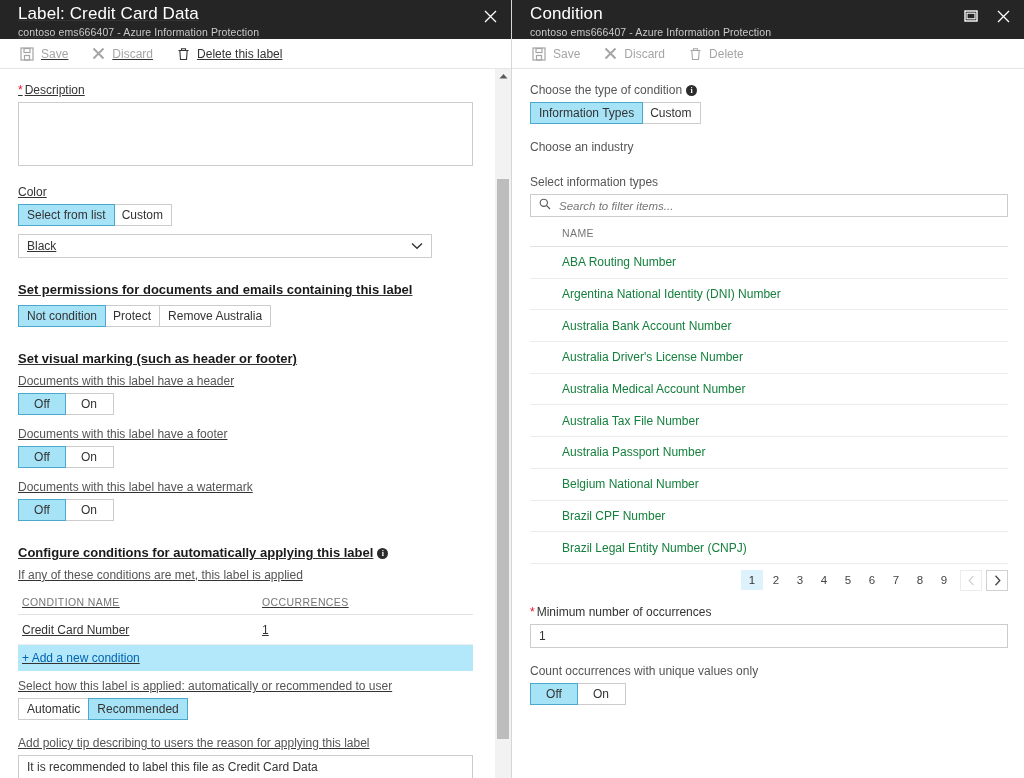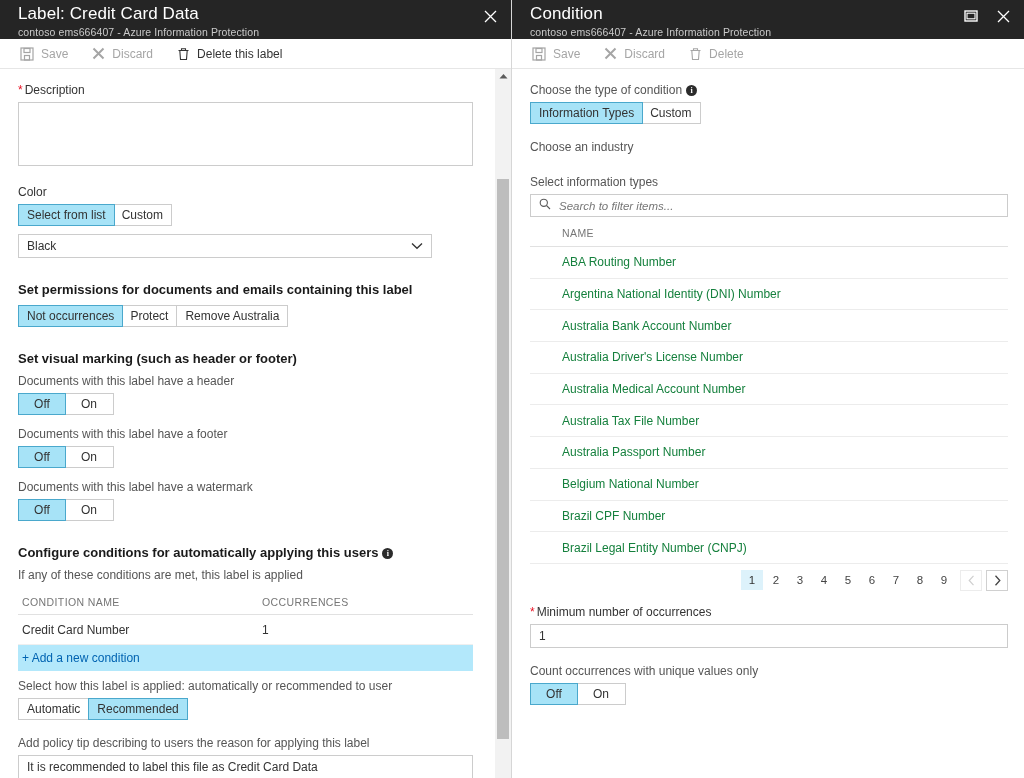--- a/index.html
+++ b/index.html
@@ -9,21 +9,21 @@
     overflow: hidden;
     background: #ffffff;
     font-family: "Liberation Sans", sans-serif;
     font-size: 12px;
     color: #333333;
   }
   .app { display: flex; width: 1024px; height: 778px; }
 
   
   .blade { height: 778px; display: flex; flex-direction: column; background: #ffffff; position: relative; }
-  .blade-left  { width: 512px; border-right: 1px solid #d6d6d6; }
+  .blade-left  { width: 512px; border-right: 1px solid #d6d6d6; text-decoration: underline; }
   .blade-right { width: 512px; }
 
   .blade-header {
     background: #252525;
     color: #ffffff;
     height: 39px;
     flex: 0 0 39px;
     padding: 4px 12px 0 18px;
     display: flex;
     align-items: flex-start;
@@ -218,21 +218,21 @@
           <svg width="12" height="8" viewBox="0 0 12 8">
               <path d="M1 1.5 L6 6.3 L11 1.5" stroke="#333333" stroke-width="1.3" fill="none"></path>
             </svg>
         </span>
       </div>
 
       <div class="spacer-24"></div>
 
       <div class="section-title">Set permissions for documents and emails containing this label</div>
       <div class="seg">
-        <div class="seg-item on">Not occurrences</div>
+        <div class="seg-item on">Not condition</div>
         <div class="seg-item">Protect</div>
         <div class="seg-item">Remove Australia</div>
       </div>
 
       <div class="spacer-24"></div>
 
       <div class="section-title">Set visual marking (such as header or footer)</div>
 
       <label class="field-label muted">Documents with this label have a header</label>
       <div class="seg toggle">
@@ -252,21 +252,21 @@
 
       <label class="field-label muted">Documents with this label have a watermark</label>
       <div class="seg toggle">
         <div class="seg-item on">Off</div>
         <div class="seg-item">On</div>
       </div>
 
       <div class="spacer-24"></div>
 
       <div class="section-title">
-        <span>Configure conditions for automatically applying this users</span><span class="info-glyph">i</span>
+        <span>Configure conditions for automatically applying this label</span><span class="info-glyph">i</span>
       </div>
       <div class="helper">If any of these conditions are met, this label is applied</div>
 
       <div class="grid">
         <div class="grid-head">
           <div class="c1">CONDITION NAME</div>
           <div>OCCURRENCES</div>
         </div>
         <div class="grid-row">
           <div class="c1">Credit Card Number</div>

